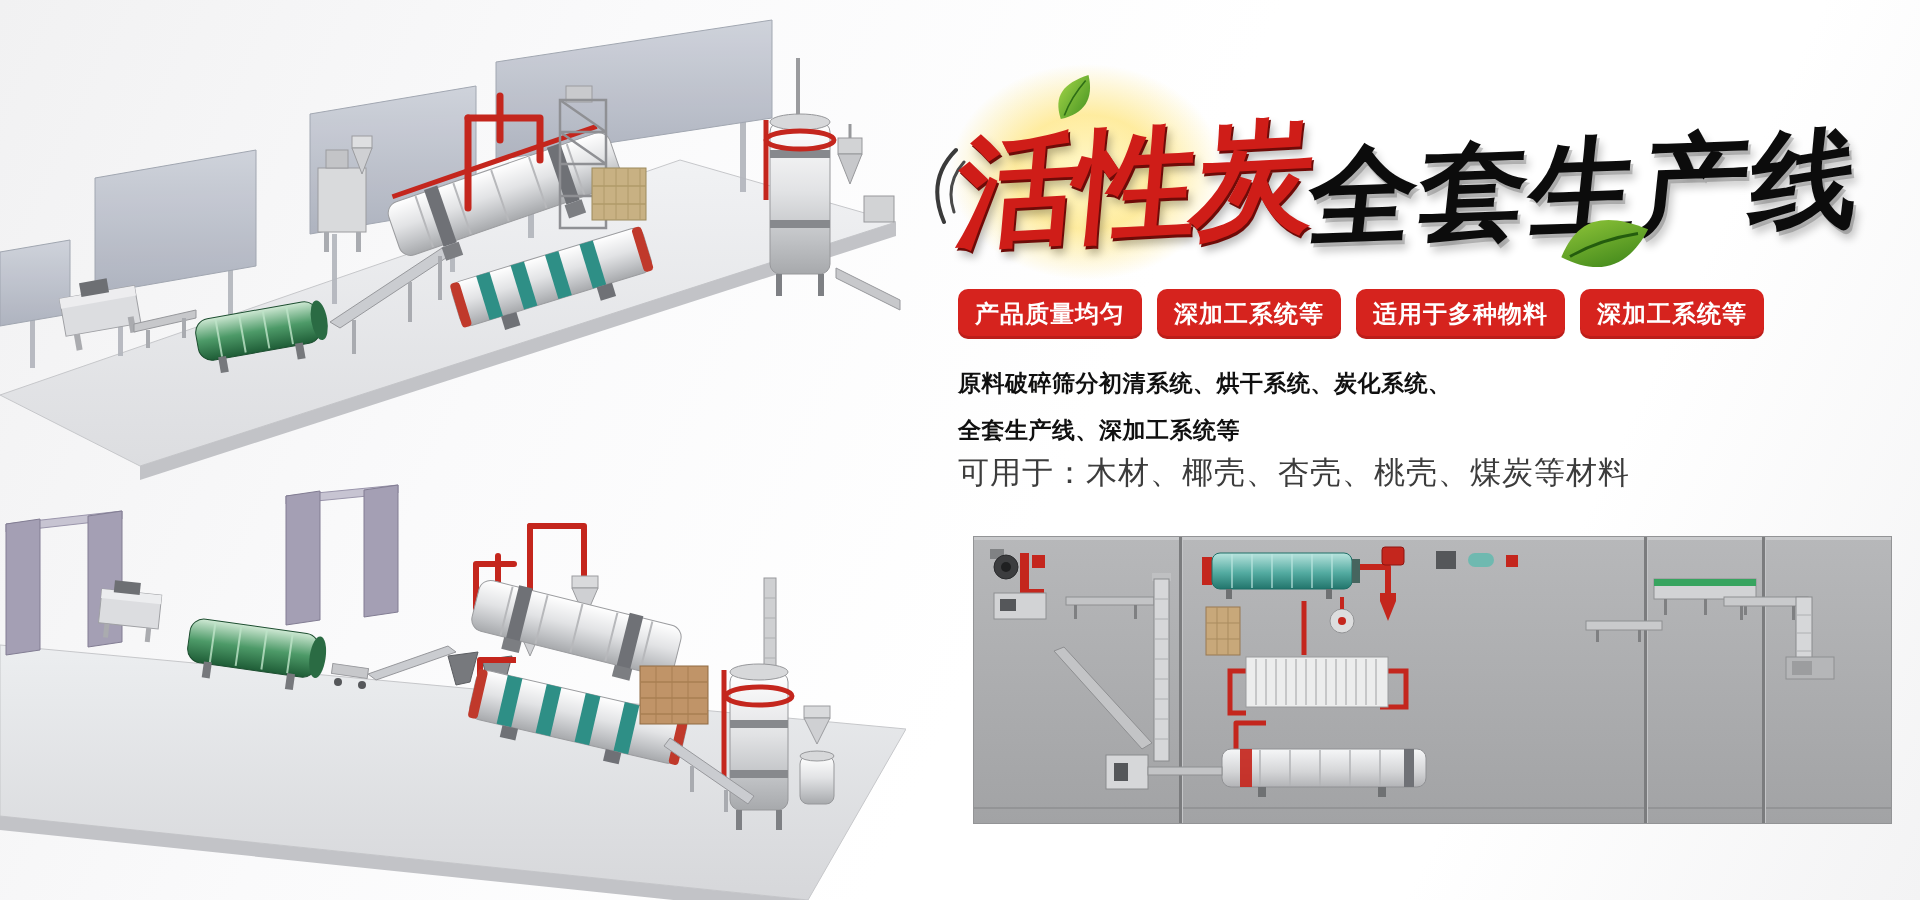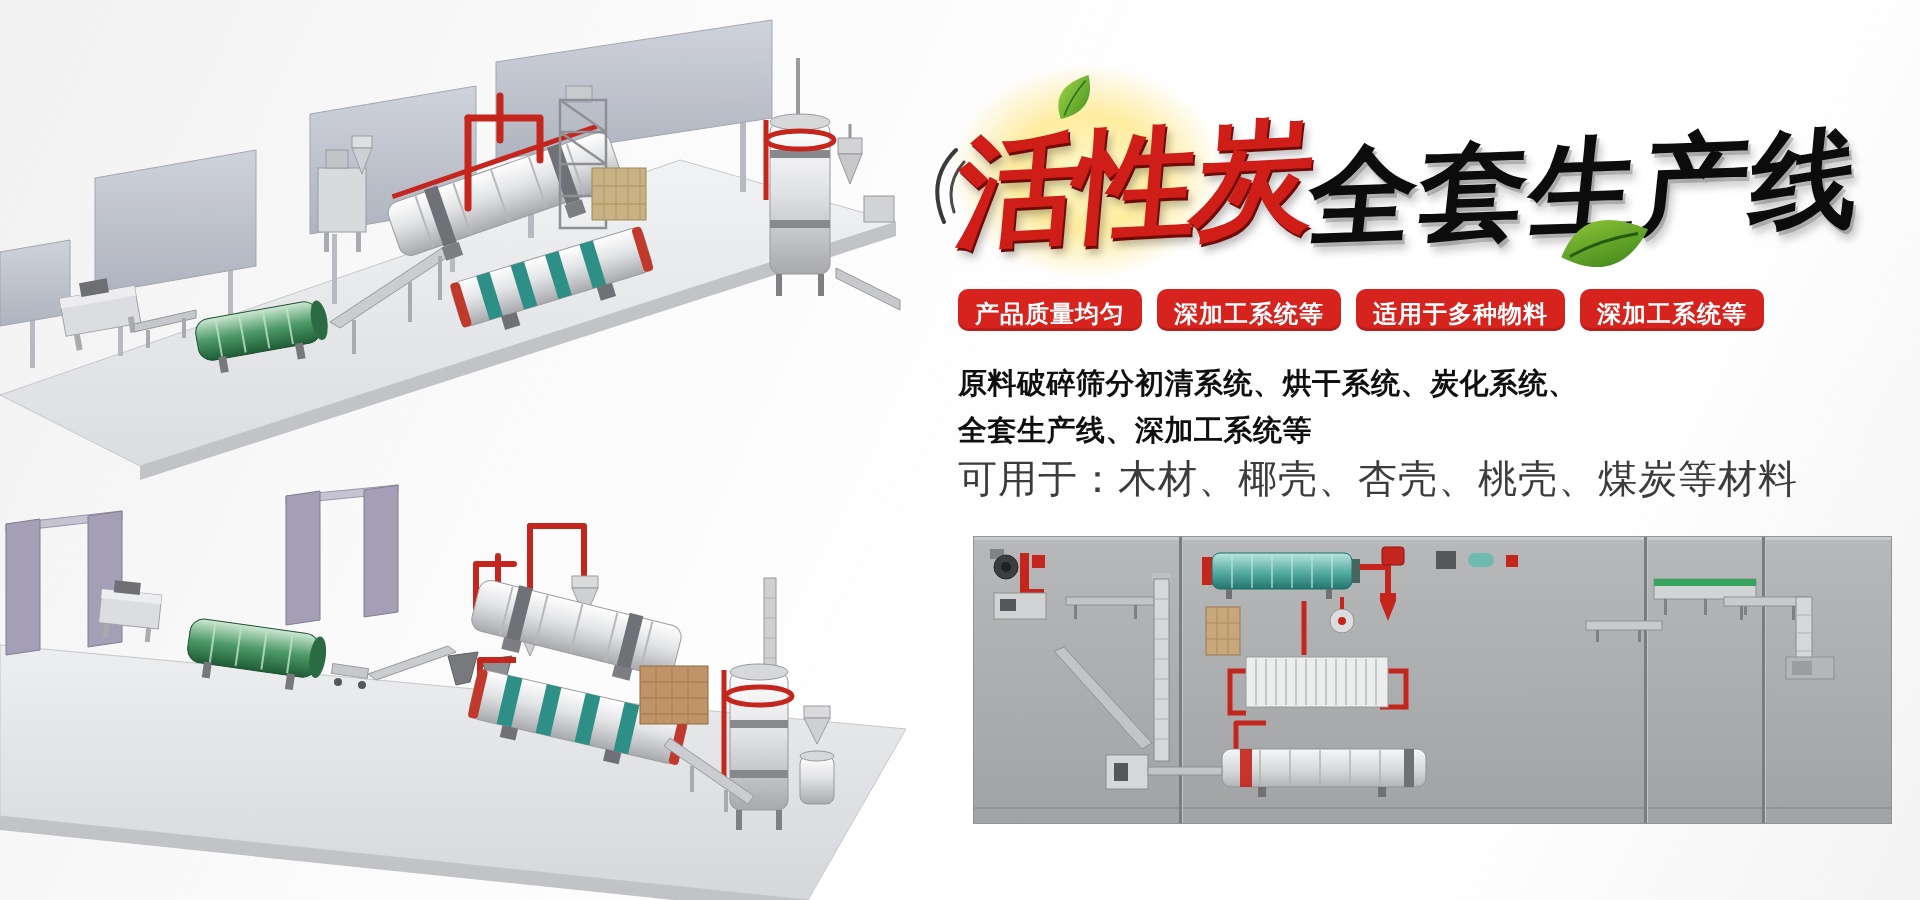--- a/index.html
+++ b/index.html
@@ -38,35 +38,35 @@
     text-shadow:3px 4px 0 rgba(0,0,0,.2), 6px 9px 8px rgba(0,0,0,.22);
     white-space:nowrap;
   }
   .speedlines { position:absolute; left:-26px; top:52px; }
   .leaf { position:absolute; }
   .leaf1 { left:100px; top:-14px; width:46px; height:40px; transform:rotate(-18deg); }
   .leaf2 { left:612px; top:118px; width:80px; height:70px; transform:rotate(22deg); }
 
   .badges { position:absolute; left:958px; top:289px; display:flex; gap:15px; }
   .badge {
-    height:42px; line-height:50px; padding:0 17px;
+    height:50px; line-height:50px; padding:0 17px;
     background:#d6231e; color:#ffffff;
     font-size:24px; font-weight:700; letter-spacing:1px;
     border-radius:10px; white-space:nowrap;
     box-shadow:inset 0 -3px 0 rgba(0,0,0,.12);
   }
 
   .desc-bold {
     position:absolute; left:958px; top:360px;
-    font-size:29px; font-weight:700; color:#101010; line-height:47px; letter-spacing:0.5px;
+    font-size:23px; font-weight:700; color:#101010; line-height:47px; letter-spacing:0.5px;
     white-space:nowrap;
   }
   .desc-light {
     position:absolute; left:958px; top:452px;
-    font-size:39px; font-weight:400; color:#3c3c3c; letter-spacing:1px;
+    font-size:31px; font-weight:400; color:#3c3c3c; letter-spacing:1px;
     white-space:nowrap;
   }
 
   .schematic-panel {
     position:absolute; left:973px; top:536px; width:919px; height:288px;
     border:1px solid #939496;
   }
   .schematic-panel svg { display:block; }
 </style>
 </head>

